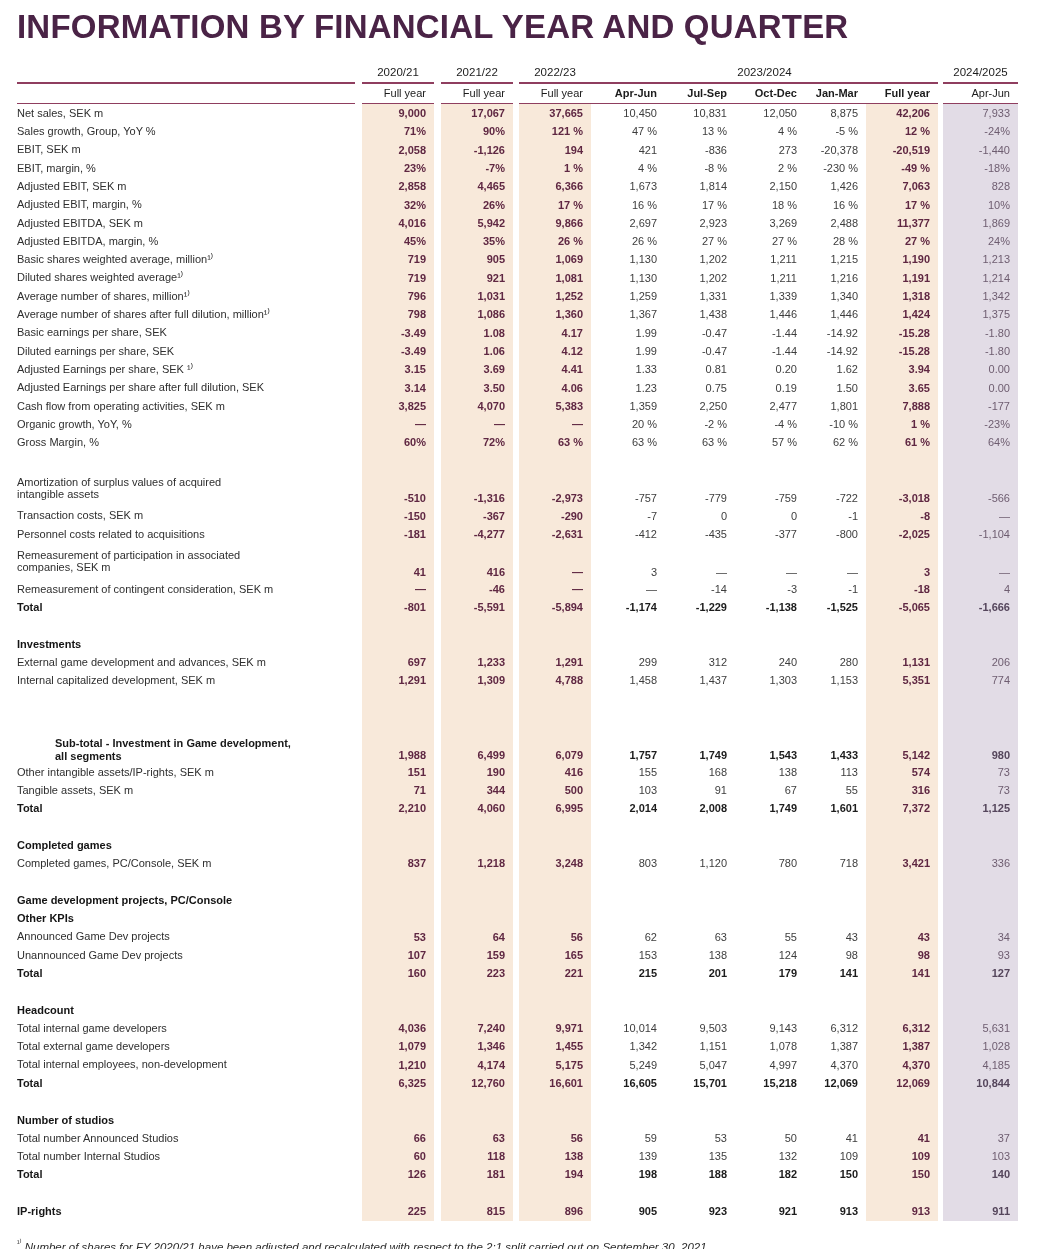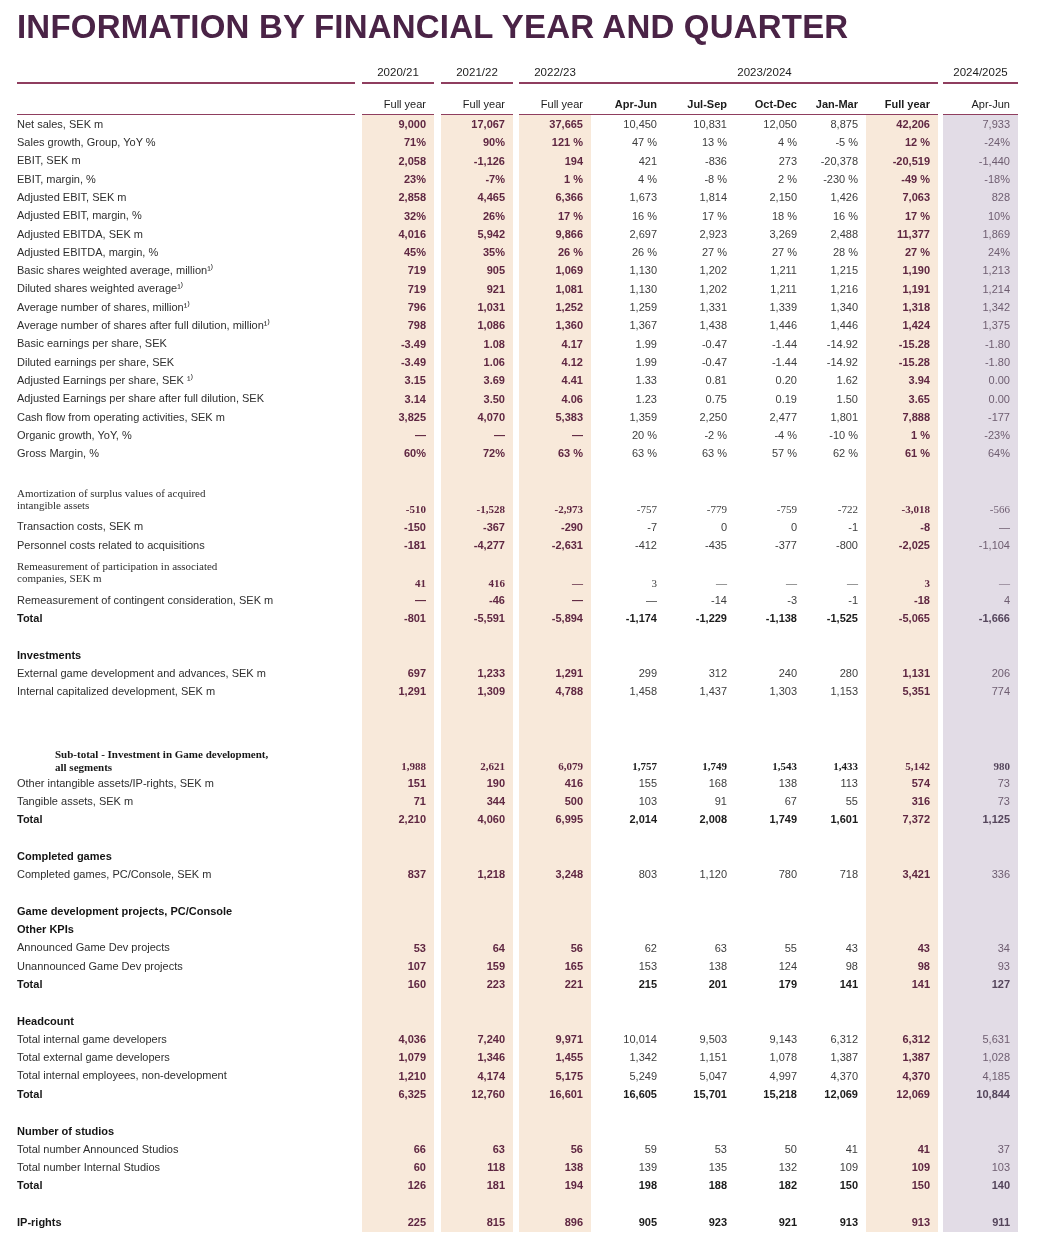--- a/index.html
+++ b/index.html
@@ -33,40 +33,40 @@
     grid-template-columns:345px 72px 7px 72px 6px 72px 74px 70px 70px 61px 72px 5px 75px;
     padding-left:17px;
   }
   .cL{grid-column:1}
   .c0{grid-column:2}.c1{grid-column:4}.c2{grid-column:6}
   .c3{grid-column:7}.c4{grid-column:8}.c5{grid-column:9}.c6{grid-column:10}
   .c7{grid-column:11}.c8{grid-column:13}
   
   .hdr{margin-top:15px;}
   .hrowA{height:23px;align-items:end;}
-  .hrowB{height:31px;align-items:end;}
+  .hrowB{height:20px;align-items:end;}
   .hcell{font-size:11.5px;font-weight:400;color:var(--dark);padding-bottom:4px;}
   .hyear{text-align:center;border-bottom:2px solid var(--rule);}
   .hgroup{grid-column:7 / 12;text-align:center;border-bottom:2px solid var(--rule);}
   .hlabelA{grid-column:1;border-bottom:2px solid var(--rule);margin-right:7px;}
   .hlabelB{grid-column:1;border-bottom:1.5px solid var(--rule);margin-right:7px;}
   .hsub{text-align:right;padding-right:8px;border-bottom:1.5px solid var(--rule);font-size:11px;}
   .hsubgroup{
     grid-column:7 / 12;display:grid;
     grid-template-columns:74px 70px 70px 61px 72px;
     border-bottom:1.5px solid var(--rule);
   }
   .hsubgroup .hsubcell{text-align:right;padding-right:8px;padding-bottom:4px;font-size:11px;font-weight:700;color:var(--dark);}
   
   .tbody{position:relative;padding-bottom:1px;}
   .band{position:absolute;top:0;bottom:0;z-index:0;}
   .band.beige{background:var(--beige);}
   .band.lav{background:var(--lavender);}
   .row{position:relative;z-index:1;min-height:var(--row-h);align-items:center;}
-  .row.two{min-height:calc(var(--row-h)*2);align-items:end;font-family:Liberation Serif, serif;}
+  .row.two{min-height:calc(var(--row-h)*2);align-items:end;}
   .row.two .val{padding-bottom:2px;}
   .gap{height:var(--row-h);}
   .label{font-size:11px;color:var(--label-text);line-height:1.15;padding-right:6px;}
   .label.b{font-weight:700;color:#181818;}
   .label.ind{padding-left:38px;}
   .section{font-size:11px;font-weight:700;color:#141414;}
   .val{font-size:11px;text-align:right;padding-right:8px;white-space:nowrap;}
   .val.fy{font-weight:700;color:var(--plum);}
   .val.qt{color:var(--qt-text);}
   .val.lv{color:var(--lav-text);}
@@ -345,21 +345,21 @@
         <div class="val c7 fy">61 %</div>
         <div class="val c8 lv">64%</div>
       </div>
       <div class="gap"></div>
       <div class="grid row two">
         <div class="label cL" style="align-self: center;">
           <div>Amortization of surplus values of acquired</div>
           <div>intangible assets</div>
         </div>
         <div class="val c0 fy">-510</div>
-        <div class="val c1 fy">-1,528</div>
+        <div class="val c1 fy">-1,316</div>
         <div class="val c2 fy">-2,973</div>
         <div class="val c3 qt">-757</div>
         <div class="val c4 qt">-779</div>
         <div class="val c5 qt">-759</div>
         <div class="val c6 qt">-722</div>
         <div class="val c7 fy">-3,018</div>
         <div class="val c8 lv">-566</div>
       </div>
       <div class="grid row">
         <div class="label cL">Transaction costs, SEK m</div>
@@ -451,21 +451,21 @@
         <div class="val c6 qt">1,153</div>
         <div class="val c7 fy">5,351</div>
         <div class="val c8 lv">774</div>
       </div>
       <div class="grid row two boldrow">
         <div class="label cL b ind" style="align-self: center; margin-top: 48px;">
           <div>Sub-total - Investment in Game development,</div>
           <div>all segments</div>
         </div>
         <div class="val c0 fy">1,988</div>
-        <div class="val c1 fy">2,621</div>
+        <div class="val c1 fy">6,499</div>
         <div class="val c2 fy">6,079</div>
         <div class="val c3 qt">1,757</div>
         <div class="val c4 qt">1,749</div>
         <div class="val c5 qt">1,543</div>
         <div class="val c6 qt">1,433</div>
         <div class="val c7 fy">5,142</div>
         <div class="val c8 lv">980</div>
       </div>
       <div class="grid row">
         <div class="label cL">Other intangible assets/IP-rights, SEK m</div>

